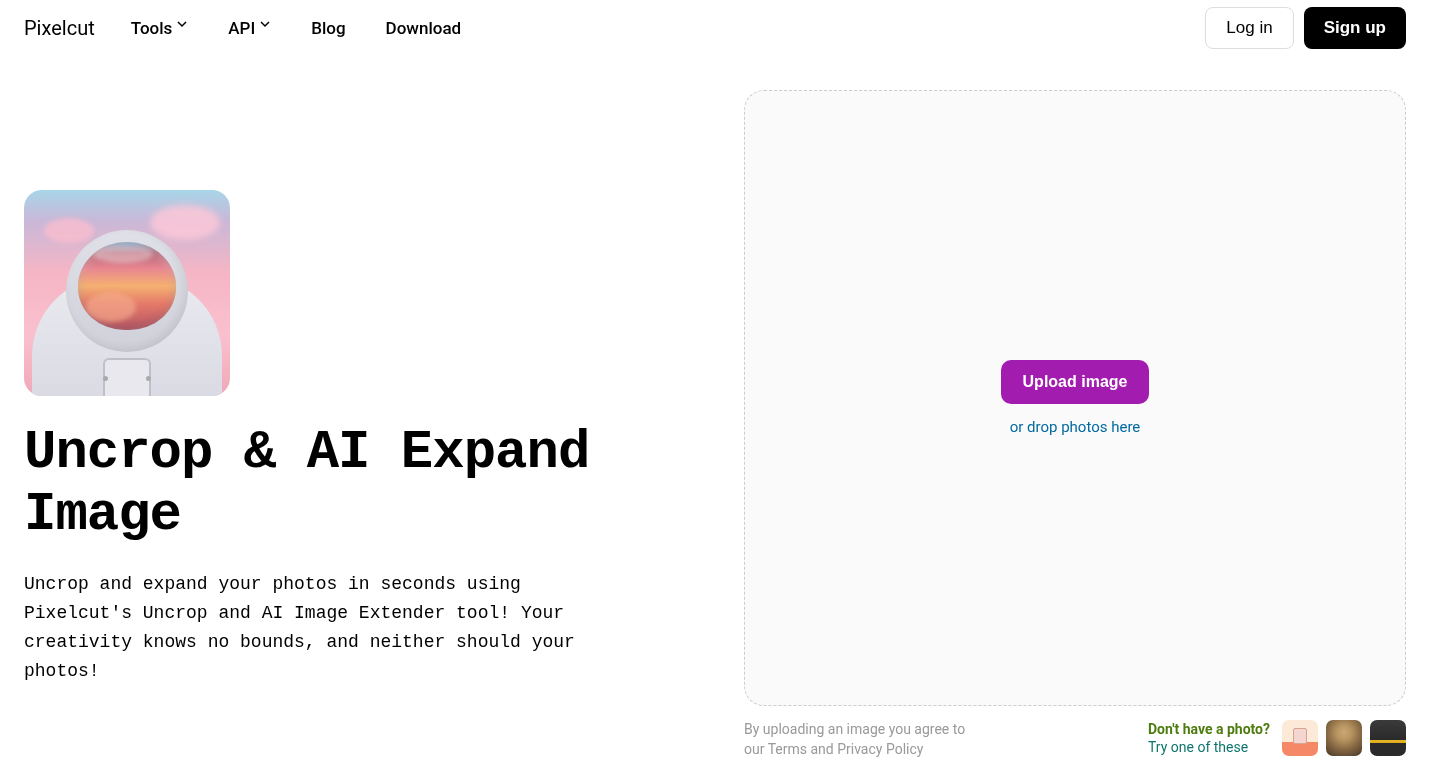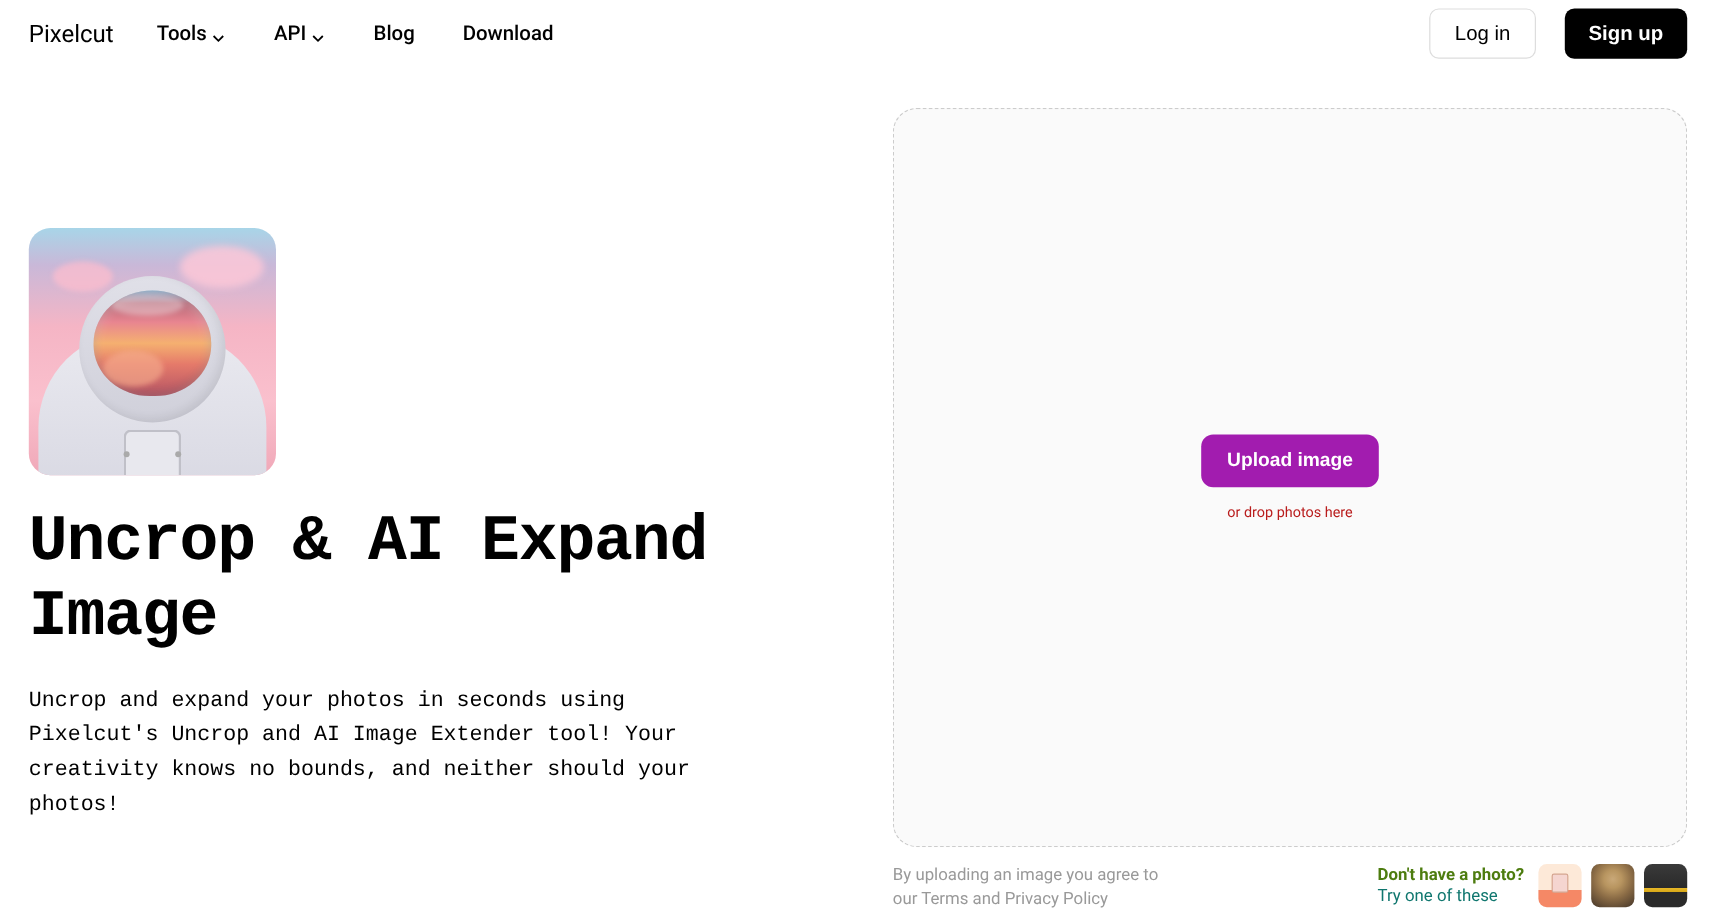--- a/index.html
+++ b/index.html
@@ -30,30 +30,30 @@
       display: flex;
       gap: 40px;
       flex: 1;
     }
     .nav-item {
       font-size: 17px;
       font-weight: 500;
       color: #000;
       cursor: pointer;
       display: flex;
-      align-items: flex-end;
+      align-items: flex-start;
       gap: 4px;
     }
     .nav-item svg {
       width: 12px;
       height: 12px;
     }
     .nav-right {
       display: flex;
-      gap: 24px;
+      gap: 10px;
     }
     .btn-login {
       padding: 10px 20px;
       font-size: 17px;
       font-weight: 500;
       background: #fff;
       border: 1px solid #ddd;
       border-radius: 8px;
       cursor: pointer;
     }
@@ -187,22 +187,22 @@
       color: #fff;
       border: none;
       padding: 13px 22px;
       font-size: 16px;
       font-weight: 600;
       border-radius: 10px;
       cursor: pointer;
       margin-bottom: 14px;
     }
     .drop-text {
-      font-size: 12px;
-      color: #b91c1c;
+      font-size: 15px;
+      color: #0369a1;
     }
     .footer-row {
       display: flex;
       justify-content: space-between;
       align-items: flex-start;
       margin-top: 14px;
     }
     .terms {
       font-size: 14px;
       color: #999;

